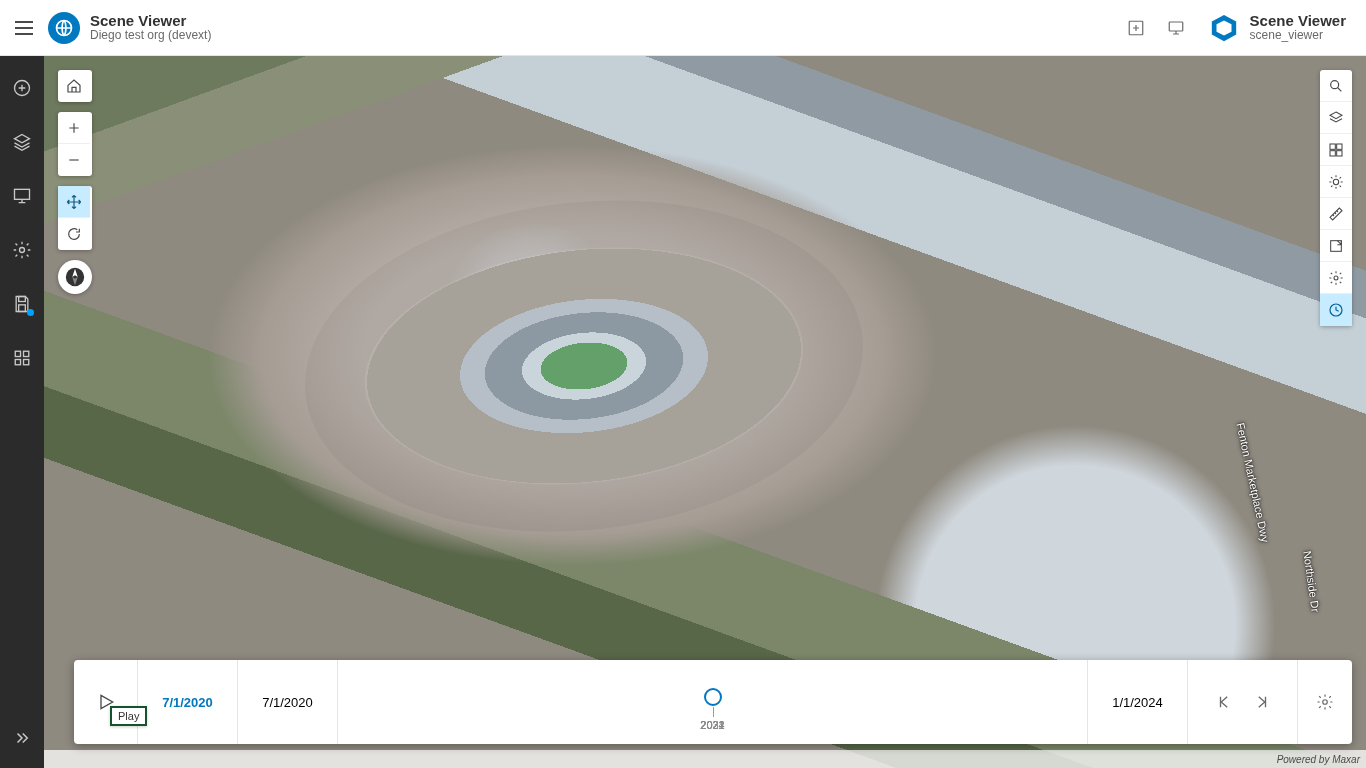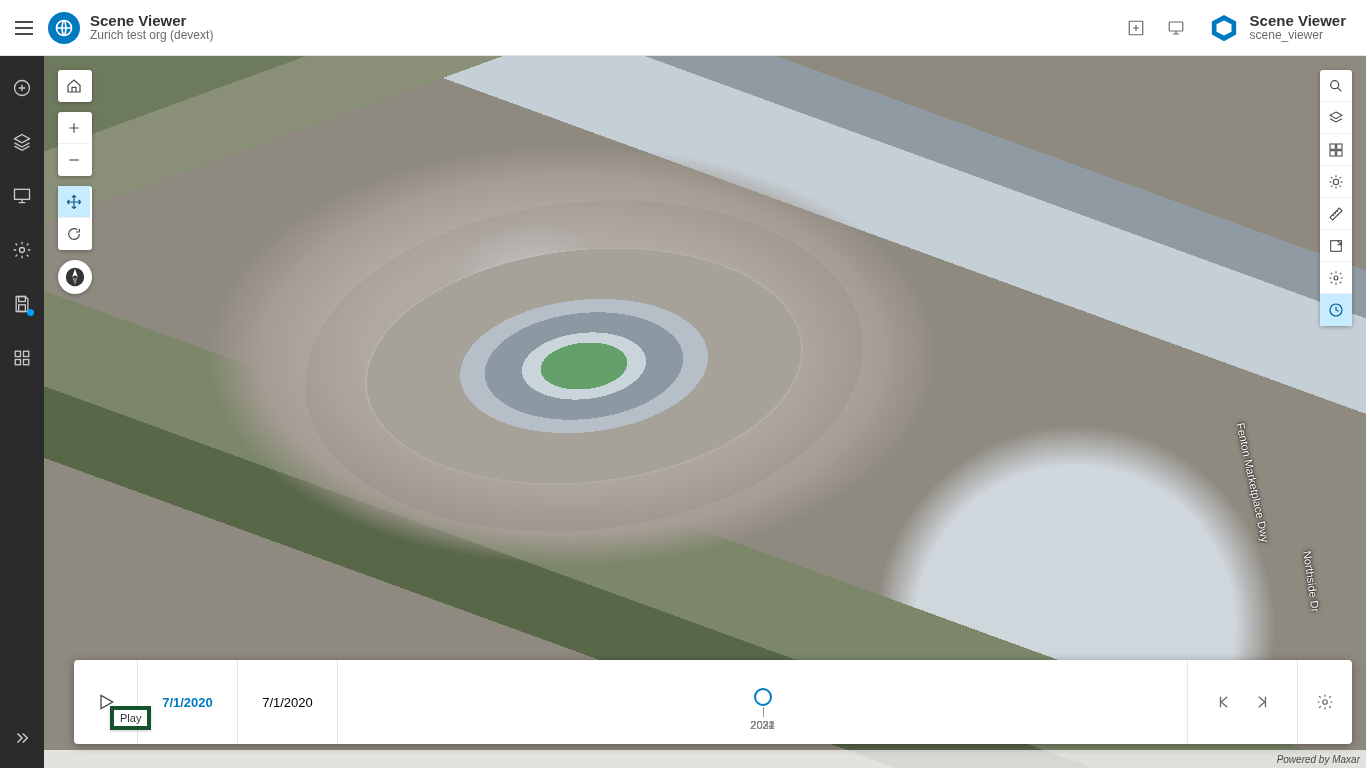--- a/index.html
+++ b/index.html
@@ -137,21 +137,21 @@
     border-radius:50%; background:#fff; border:2px solid #0079c1; cursor:grab;
   }
   .ts-ticks { position:absolute; left:0; right:0; top:22px; height:22px;}
   .ts-ticks .tick { position:absolute; top:0; width:1px; height:6px; background:#bdbdbd;}
   .ts-ticks .tick.major { height:10px; background:#9a9a9a;}
   .ts-ticks .ylabel { position:absolute; top:12px; font-size:11px; color:#8a8a8a; transform:translateX(-50%);}
   .ts-nav-cell { width:110px; gap:8px; flex-direction:row; }
   .ts-step { width:28px;height:28px;display:flex;align-items:center;justify-content:center;cursor:pointer;color:#6a6a6a;}
   .ts-gear-cell{ width:54px;}
   .tooltip {
-    position:absolute; top:46px; left:36px; background:#fff; border:4px solid #14532d;
+    position:absolute; top:46px; left:36px; background:#fff; border:2px solid #14532d;
     font-size:11px; padding:2px 6px; color:#333; box-shadow:0 1px 3px rgba(0,0,0,.2);
   }
 
   svg { display:block; }
 </style>
 </head>
 <body>
 
 <div class="header">
   <div class="hamburger">
@@ -160,21 +160,21 @@
       </svg>
   </div>
   <div class="logo-globe">
     <svg width="20" height="20" viewBox="0 0 24 24" fill="none" stroke="#fff" stroke-width="2">
         <circle cx="12" cy="12" r="9"></circle>
         <path d="M3 12h18M12 3c3 3 3 15 0 18M12 3c-3 3-3 15 0 18"></path>
       </svg>
   </div>
   <div class="app-titles">
     <span class="app-title">Scene Viewer</span>
-    <span class="org-name">Zurich test org (devext)</span>
+    <span class="org-name">Diego test org (devext)</span>
   </div>
 
   <div class="flex-spacer"></div>
 
   <div class="header-icon">
     <svg width="18" height="18" viewBox="0 0 24 24" fill="none" stroke="#6a6a6a" stroke-width="1.6">
         <rect x="3" y="3" width="18" height="18" rx="1"></rect>
         <path d="M12 8v8M8 12h8"></path>
       </svg>
   </div>
@@ -415,20 +415,23 @@
               <div class="tick" style="left: 88.0952%;"></div>
               <div class="tick" style="left: 90.4762%;"></div>
               <div class="tick" style="left: 92.8571%;"></div>
               <div class="tick" style="left: 95.2381%;"></div>
               <div class="tick" style="left: 97.619%;"></div>
               <div class="tick major" style="left: 100%;"></div>
               <div class="ylabel" style="left: 100%;">2024</div>
             </div>
         </div>
       </div>
+      <div class="ts-cell" style="min-width:100px">
+        <span class="ts-date">1/1/2024</span>
+      </div>
       <div class="ts-cell ts-nav-cell">
         <div class="ts-step">
             <svg width="18" height="18" viewBox="0 0 24 24" fill="none" stroke="#6a6a6a" stroke-width="1.8">
               <path d="M15 5l-8 7 8 7M6 5v14"></path>
             </svg>
           </div>
         <div class="ts-step">
             <svg width="18" height="18" viewBox="0 0 24 24" fill="none" stroke="#6a6a6a" stroke-width="1.8">
               <path d="M9 5l8 7-8 7M18 5v14"></path>
             </svg>

